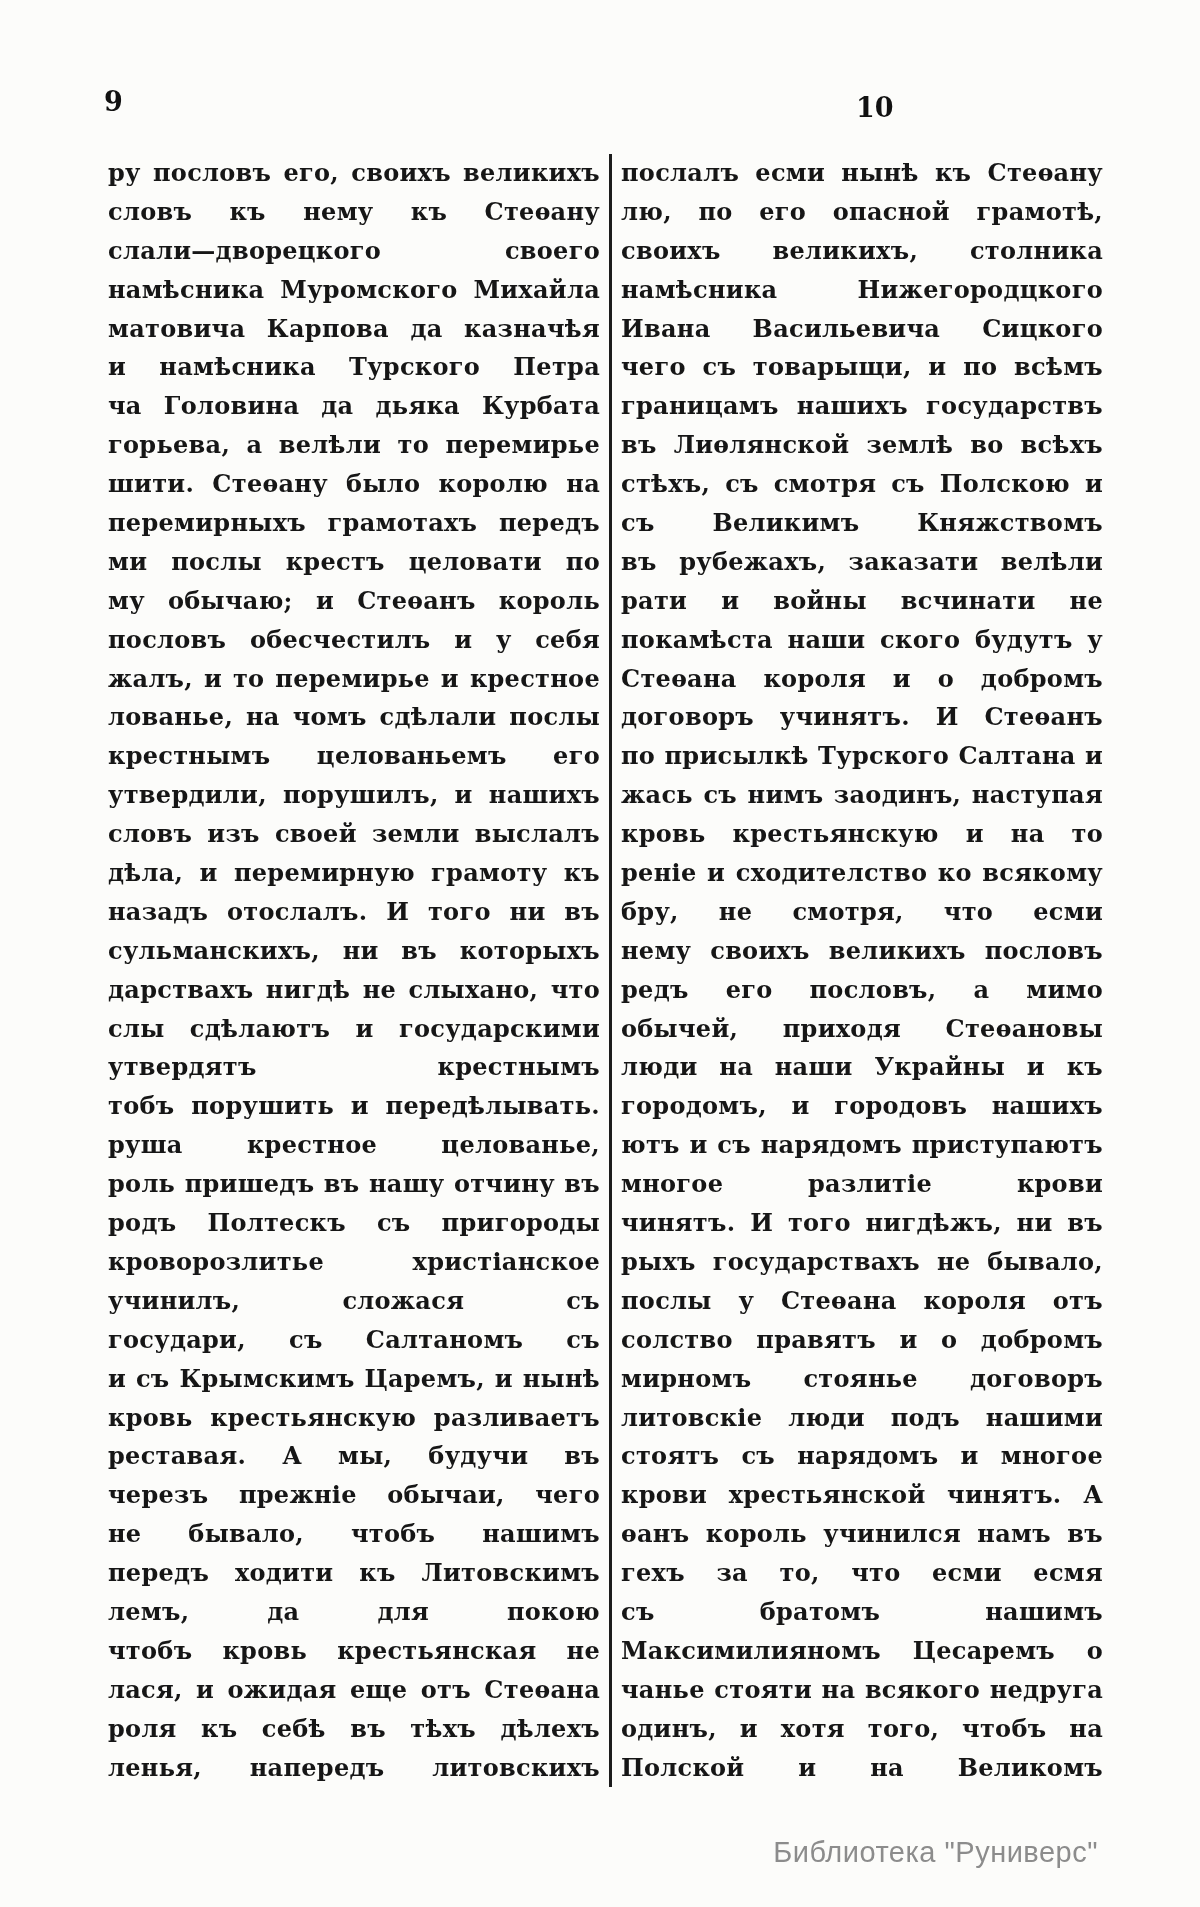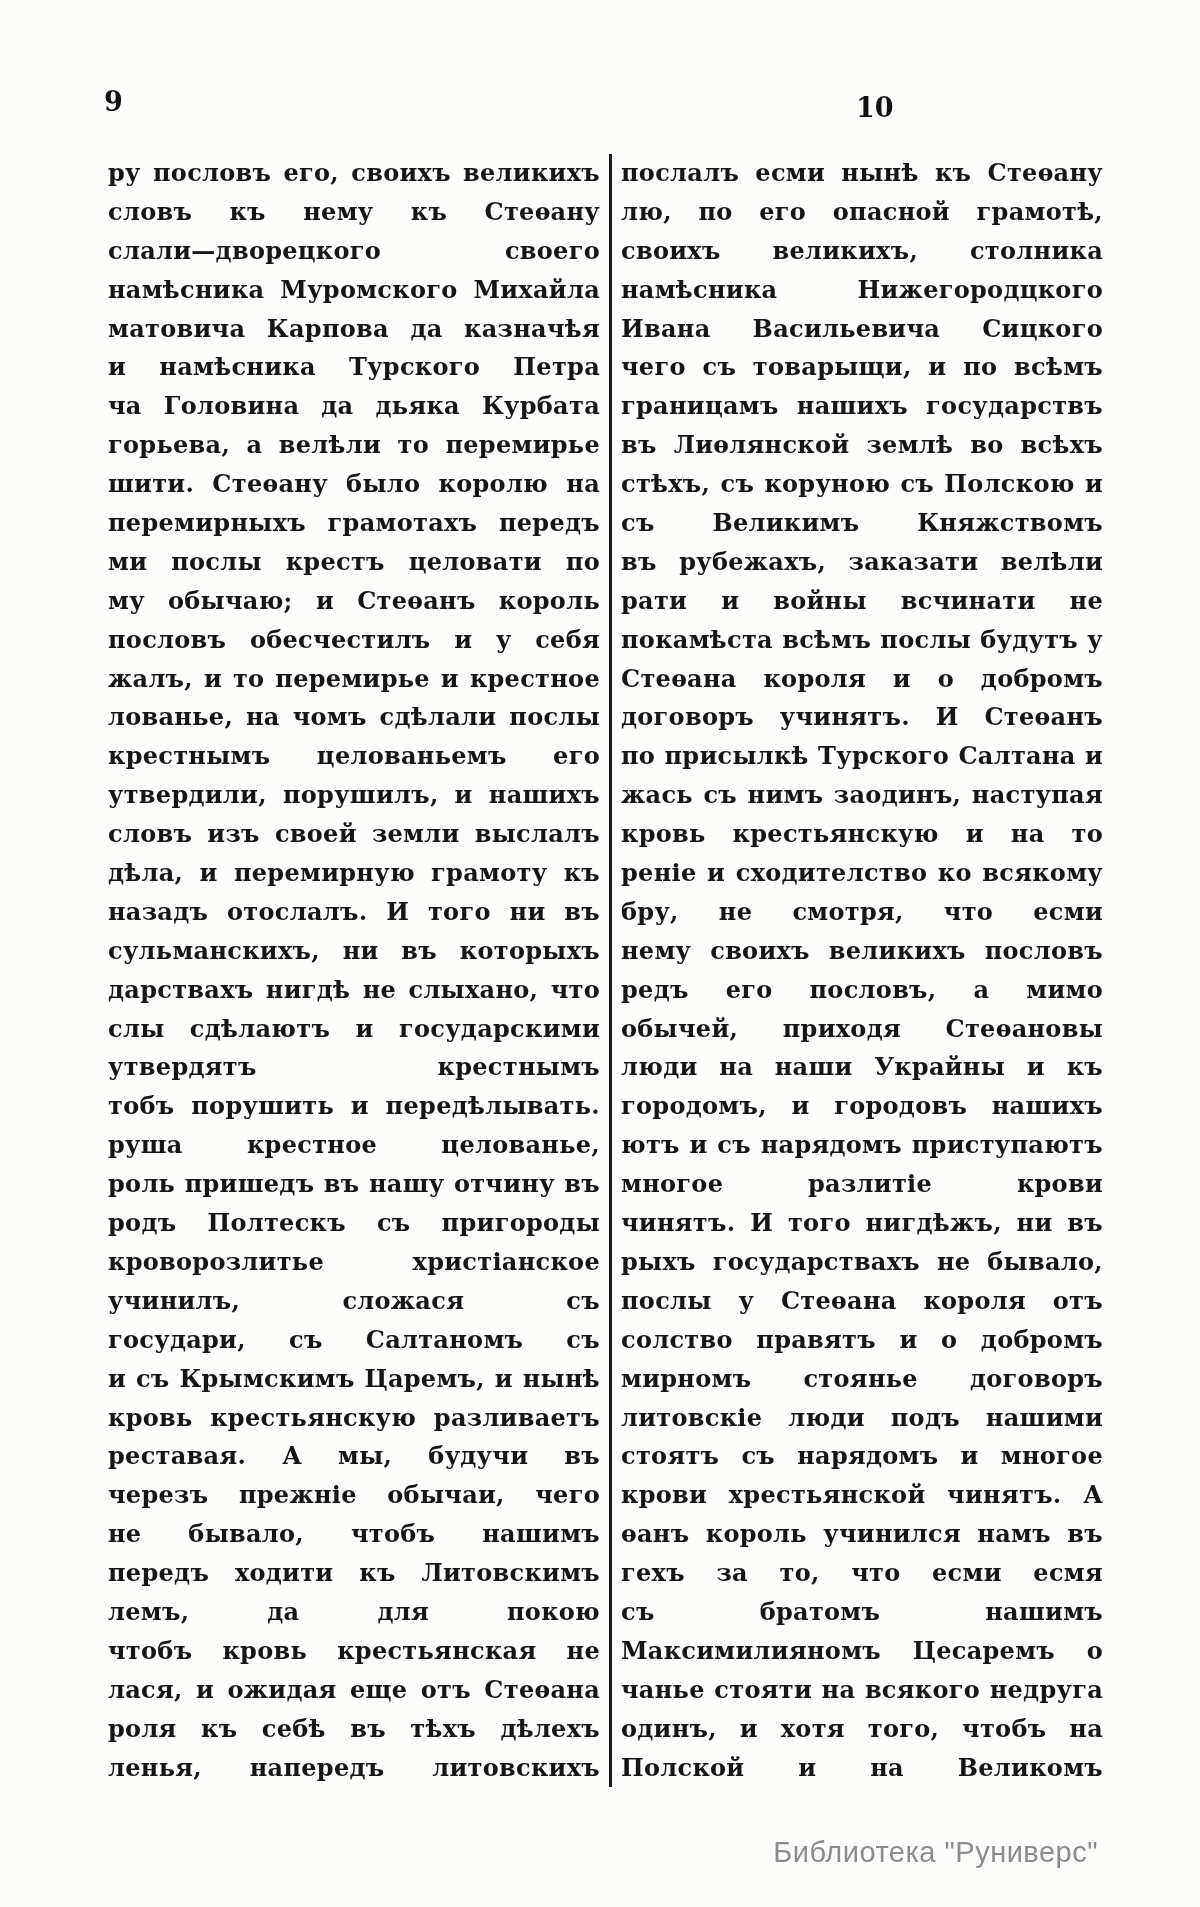--- a/index.html
+++ b/index.html
@@ -115,25 +115,25 @@
     <div class="divider"></div>
     <div class="col col-right">
         <div class="line">послалъ есми нынѣ къ Стеѳану коро-</div>
         <div class="line">лю, по его опасной грамотѣ, пословъ</div>
         <div class="line">своихъ великихъ, столника своего и</div>
         <div class="line">намѣсника Нижегородцкого князя</div>
         <div class="line">Ивана Васильевича Сицкого Ярослав-</div>
         <div class="line">чего съ товарыщи, и по всѣмъ</div>
         <div class="line">границамъ нашихъ государствъ и</div>
         <div class="line">въ Лиѳлянской землѣ во всѣхъ мѣ-</div>
-        <div class="line">стѣхъ, съ коруною съ Полскою и</div>
+        <div class="line">стѣхъ, съ смотря съ Полскою и</div>
         <div class="line">съ Великимъ Княжствомъ Литовскимъ</div>
         <div class="line">въ рубежахъ, заказати велѣли есмя</div>
         <div class="line">рати и войны всчинати не велѣли,</div>
-        <div class="line">покамѣста всѣмъ послы будутъ у</div>
+        <div class="line">покамѣста наши ского будутъ у</div>
         <div class="line">Стеѳана короля и о добромъ дѣлѣ</div>
         <div class="line">договоръ учинятъ. И Стеѳанъ король,</div>
         <div class="line">по присылкѣ Турского Салтана и сло-</div>
         <div class="line">жась съ нимъ заодинъ, наступая на</div>
         <div class="line">кровь крестьянскую и на то наше сми-</div>
         <div class="line">реніе и сходителство ко всякому до-</div>
         <div class="line">бру, не смотря, что есми послали къ</div>
         <div class="line">нему своихъ великихъ пословъ напе-</div>
         <div class="line">редъ его пословъ, а мимо прежней</div>
         <div class="line">обычей, приходя Стеѳановы королевы</div>

